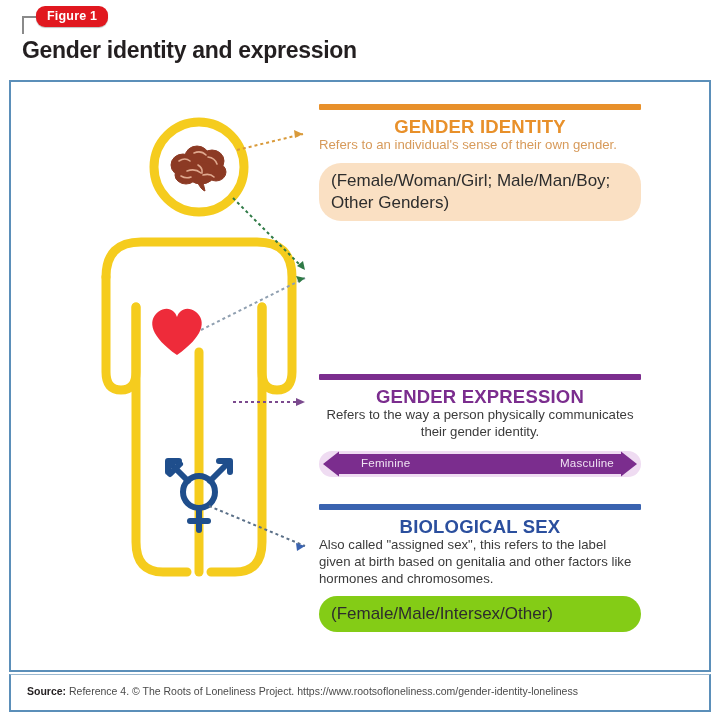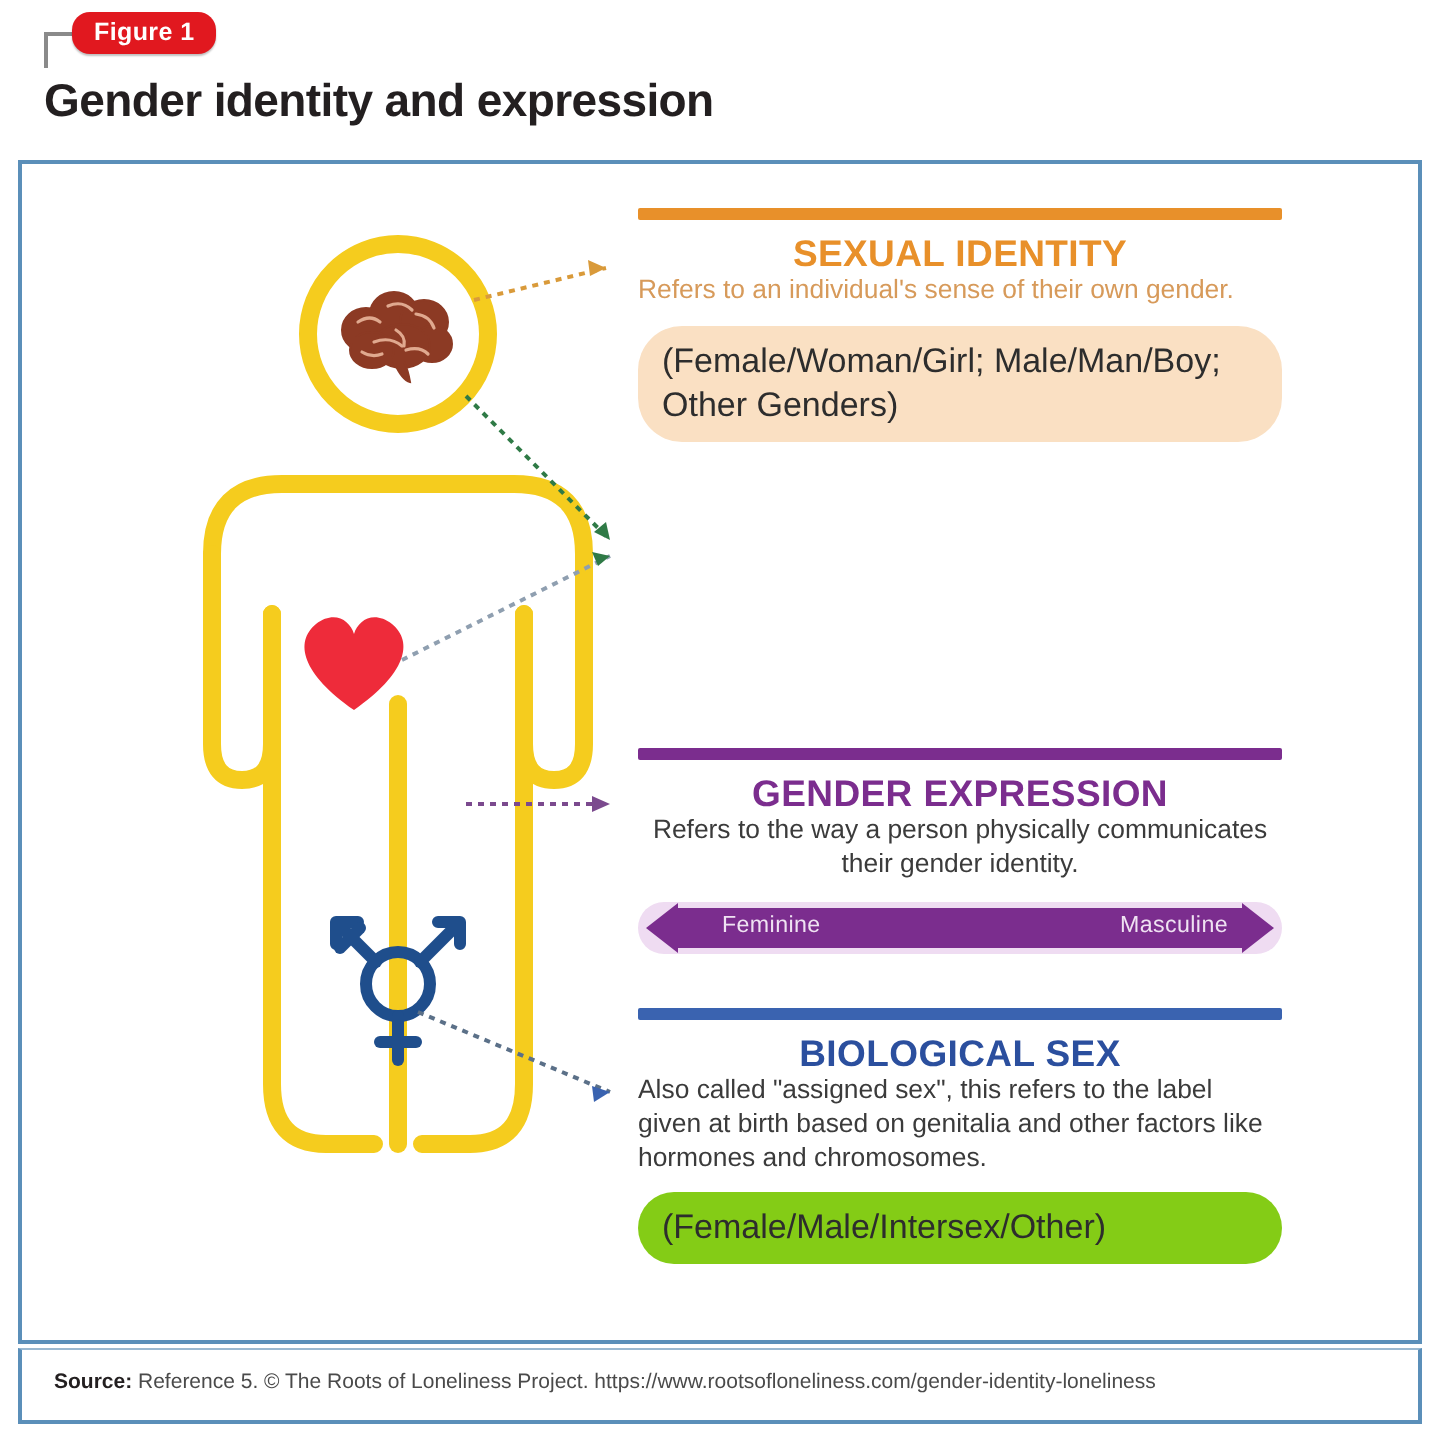--- a/index.html
+++ b/index.html
@@ -199,21 +199,21 @@
           <path d="M 198 404 L 294 444" fill="none" stroke="#5b7088" stroke-width="2" stroke-dasharray="3,3"></path>
           <path d="M 294 444 l -9 -3 l 1 8 z" fill="#3a63b0"></path>
         </g>
       </svg>
     </div>
 
     <div class="sections">
 
       <div class="sec s1" style="top:0px;">
         <div class="sec-rule"></div>
-        <div class="sec-title">SEXUAL IDENTITY</div>
+        <div class="sec-title">GENDER IDENTITY</div>
         <div class="sec-desc">Refers to an individual's sense of their own gender.</div>
         <div class="sec-pill">(Female/Woman/Girl; Male/Man/Boy; Other Genders)</div>
       </div>
 
 
       <div class="sec s3" style="top:270px;">
         <div class="sec-rule"></div>
         <div class="sec-title">GENDER EXPRESSION</div>
         <div class="sec-desc">Refers to the way a person physically communicates their gender identity.</div>
         <div class="spectrum-wrap">
@@ -229,16 +229,16 @@
         <div class="sec-rule"></div>
         <div class="sec-title">BIOLOGICAL SEX</div>
         <div class="sec-desc">Also called "assigned sex", this refers to the label given at birth based on genitalia and other factors like hormones and chromosomes.</div>
         <div class="sec-pill">(Female/Male/Intersex/Other)</div>
       </div>
 
     </div>
   </div>
 
   <div class="source-bar">
-    <div class="source-text"><b>Source:</b><span> Reference 5. © The Roots of Loneliness Project. https://www.rootsofloneliness.com/gender-identity-loneliness</span></div>
+    <div class="source-text"><b>Source:</b><span> Reference 4. © The Roots of Loneliness Project. https://www.rootsofloneliness.com/gender-identity-loneliness</span></div>
   </div>
 
 </div>
 
 </body></html>

